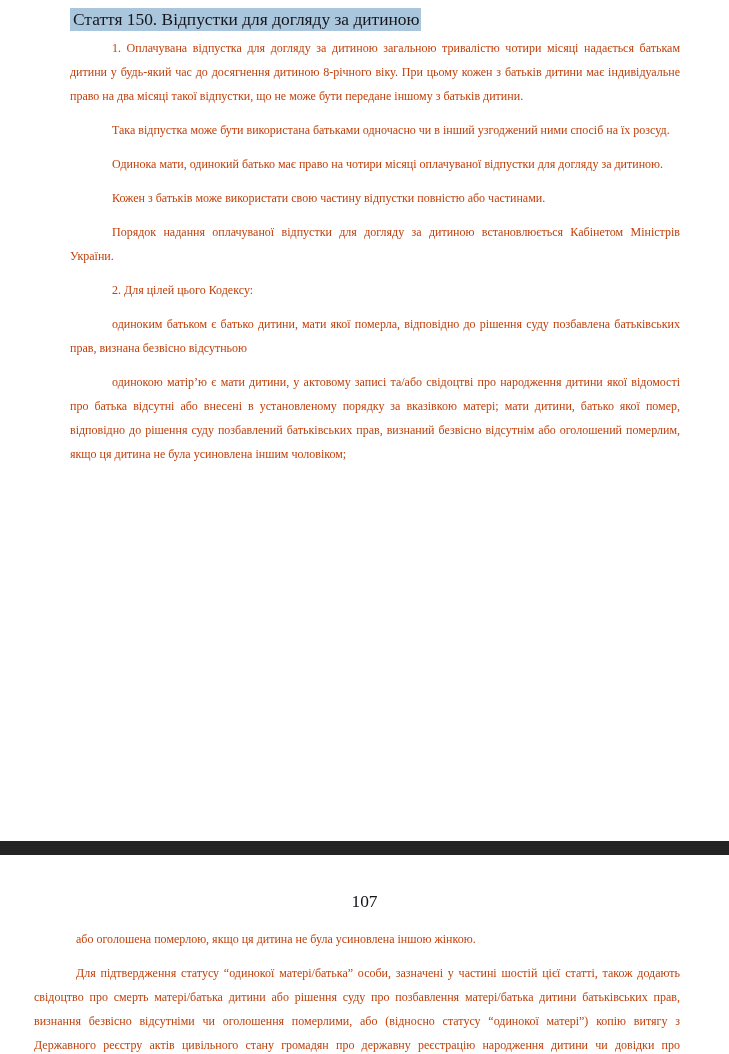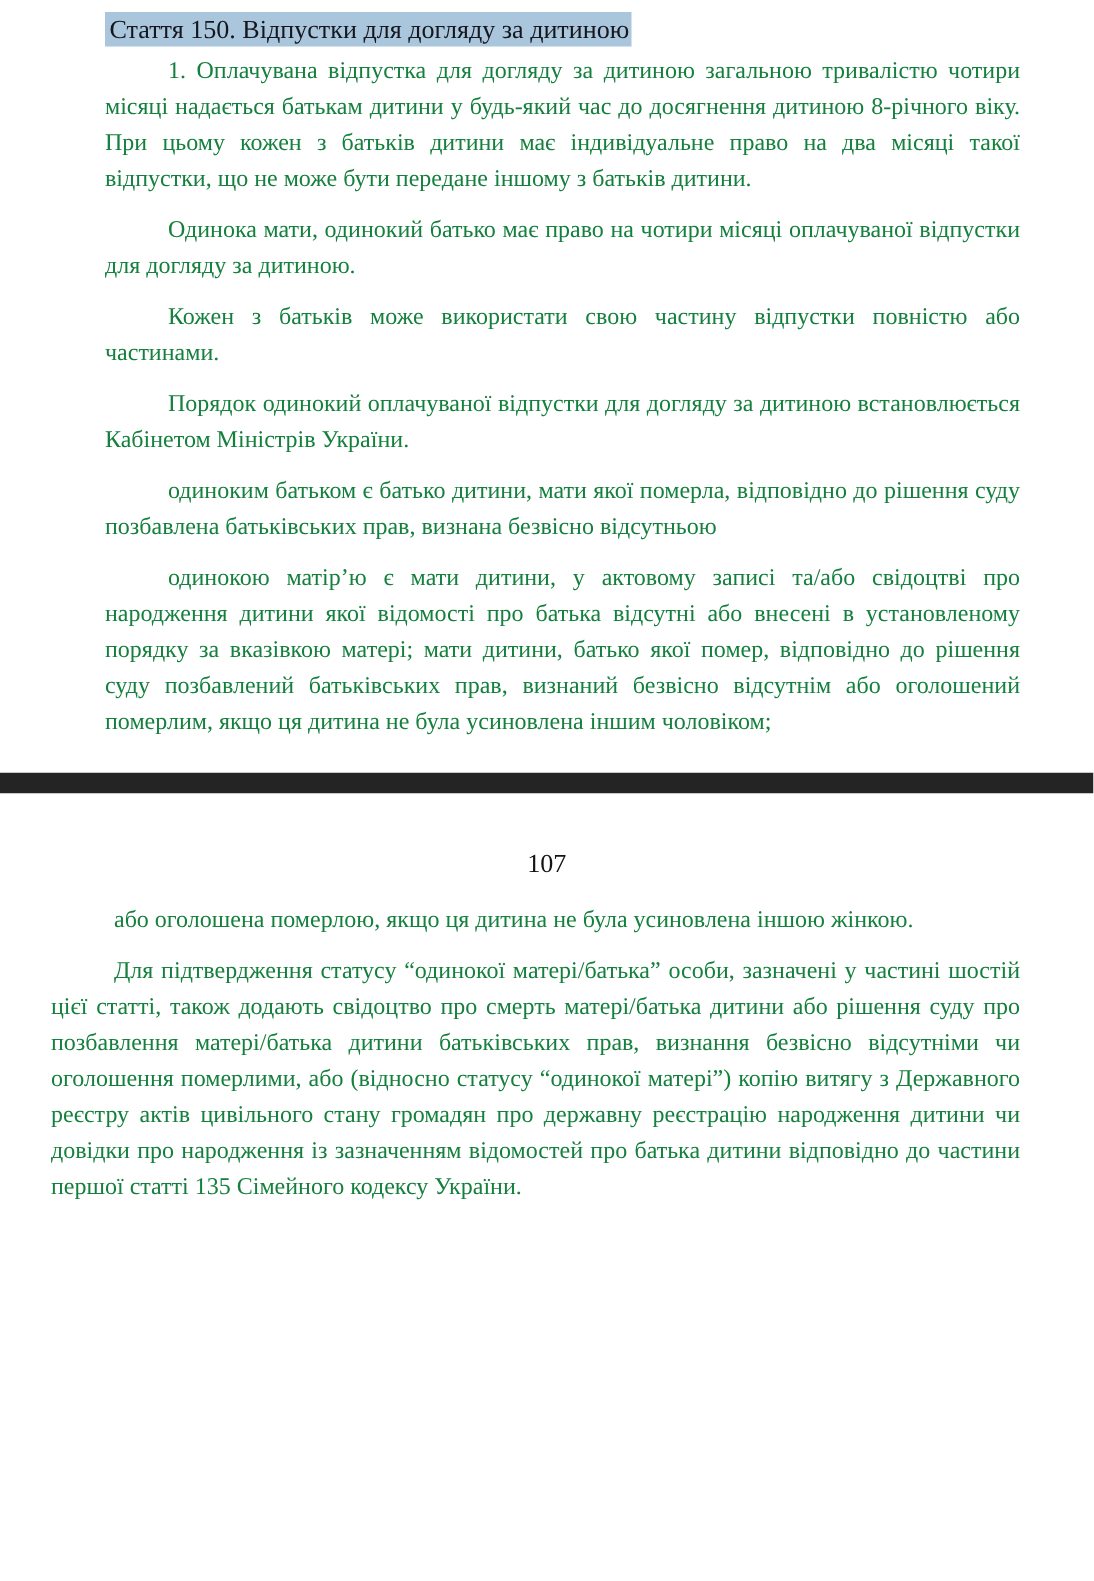--- a/index.html
+++ b/index.html
@@ -17,21 +17,21 @@
   }
 
   .page {
     position: relative;
     width: 729px;
     background: #ffffff;
   }
 
   .page-top {
     padding: 0;
-    height: 515px;
+    height: 841px;
     box-sizing: border-box;
     overflow: hidden;
   }
 
   .page-bottom {
     height: 327px;
     box-sizing: border-box;
     overflow: hidden;
   }
 
@@ -61,23 +61,23 @@
     padding-left: 70px;
     padding-right: 49px;
     padding-top: 5px;
   }
 
   p.para {
     margin: 0;
     text-indent: 42px;
     text-align: justify;
     text-justify: inter-word;
-    font-size: 16px;
+    font-size: 12px;
     line-height: 24px;
-    color: #15803d;
+    color: #c2410c;
     padding-bottom: 10px;
     hyphens: none;
   }
 
   p.para:last-child {
     padding-bottom: 0;
   }
 
   .pagenum-wrap {
     padding-top: 36px;
@@ -102,23 +102,25 @@
 <body>
 
 <div class="page page-top">
 
   <div class="title-row">
     <span class="title">Стаття 150. Відпустки для догляду за дитиною</span>
   </div>
 
   <div class="body-block">
     <p class="para">1. Оплачувана відпустка для догляду за дитиною загальною тривалістю чотири місяці надається батькам дитини у будь-який час до досягнення дитиною 8-річного віку. При цьому кожен з батьків дитини має індивідуальне право на два місяці такої відпустки, що не може бути передане іншому з батьків дитини.</p>
+    <p class="para">Така відпустка може бути використана батьками одночасно чи в інший узгоджений ними спосіб на їх розсуд.</p>
     <p class="para">Одинока мати, одинокий батько має право на чотири місяці оплачуваної відпустки для догляду за дитиною.</p>
     <p class="para">Кожен з батьків може використати свою частину відпустки повністю або частинами.</p>
-    <p class="para">Порядок одинокий оплачуваної відпустки для догляду за дитиною встановлюється Кабінетом Міністрів України.</p>
+    <p class="para">Порядок надання оплачуваної відпустки для догляду за дитиною встановлюється Кабінетом Міністрів України.</p>
+    <p class="para">2. Для цілей цього Кодексу:</p>
     <p class="para">одиноким батьком є батько дитини, мати якої померла, відповідно до рішення суду позбавлена батьківських прав, визнана безвісно відсутньою</p>
     <p class="para">одинокою матір’ю є мати дитини, у актовому записі та/або свідоцтві про народження дитини якої відомості про батька відсутні або внесені в установленому порядку за вказівкою матері; мати дитини, батько якої помер, відповідно до рішення суду позбавлений батьківських прав, визнаний безвісно відсутнім або оголошений померлим, якщо ця дитина не була усиновлена іншим чоловіком;</p>
   </div>
 
 </div>
 
 <div class="band"></div>
 
 <div class="page page-bottom">
 

